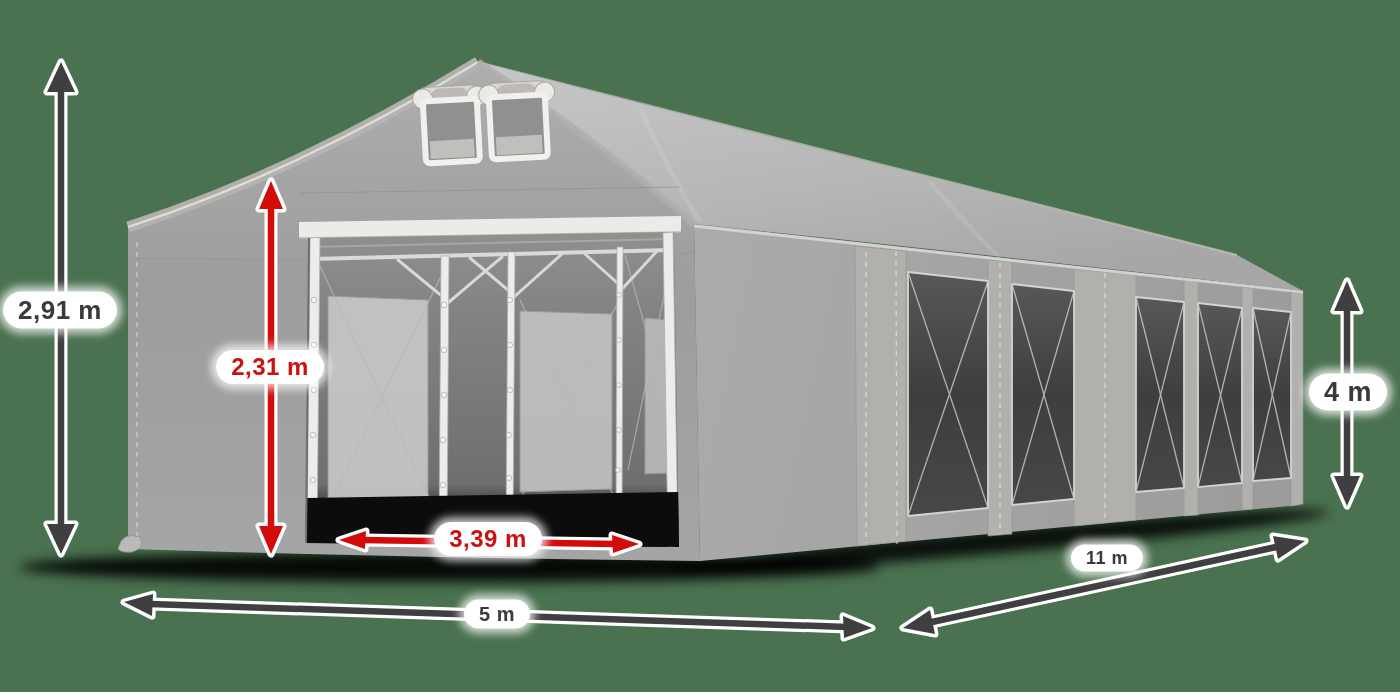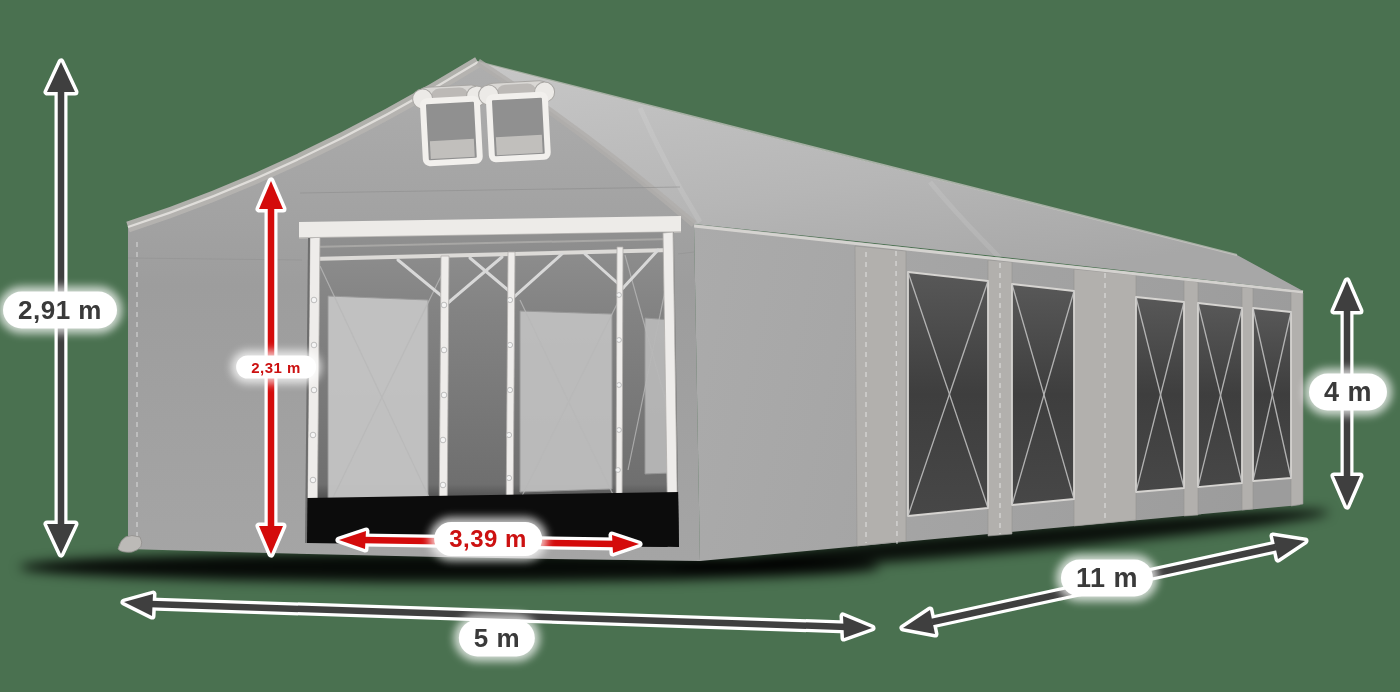--- a/index.html
+++ b/index.html
@@ -283,23 +283,23 @@
     <polygon class="hw" points="1347,281 1334,311 1360,311"></polygon>
         <polygon class="hw" points="1347,506 1334,476 1360,476"></polygon>
     <path class="ad" d="M1347,307 L1347,480"></path>
     <polygon class="hd" points="1347,281 1334,311 1360,311"></polygon>
         <polygon class="hd" points="1347,506 1334,476 1360,476"></polygon>
   </g>
 </svg>
 
 <div class="dim-label" style="left:60px;top:310px;font-size:26px">2,91 m</div>
 
-<div class="dim-label red" style="left:276px;top:367px;font-size:15px">2,31 m</div>
+<div class="dim-label red" style="left:270px;top:367px;font-size:24px">2,31 m</div>
 
 <div class="dim-label red" style="left:488px;top:539px;font-size:24px">3,39 m</div>
 
-<div class="dim-label" style="left:497px;top:638px;font-size:26px">5 m</div>
-
-<div class="dim-label" style="left:1107px;top:578px;font-size:27px">11 m</div>
+<div class="dim-label" style="left:497px;top:614px;font-size:20px">5 m</div>
+
+<div class="dim-label" style="left:1107px;top:558px;font-size:18px">11 m</div>
 
 <div class="dim-label" style="left:1348px;top:392px;font-size:27px">4 m</div>
 
 </div>
 
 </body></html>

